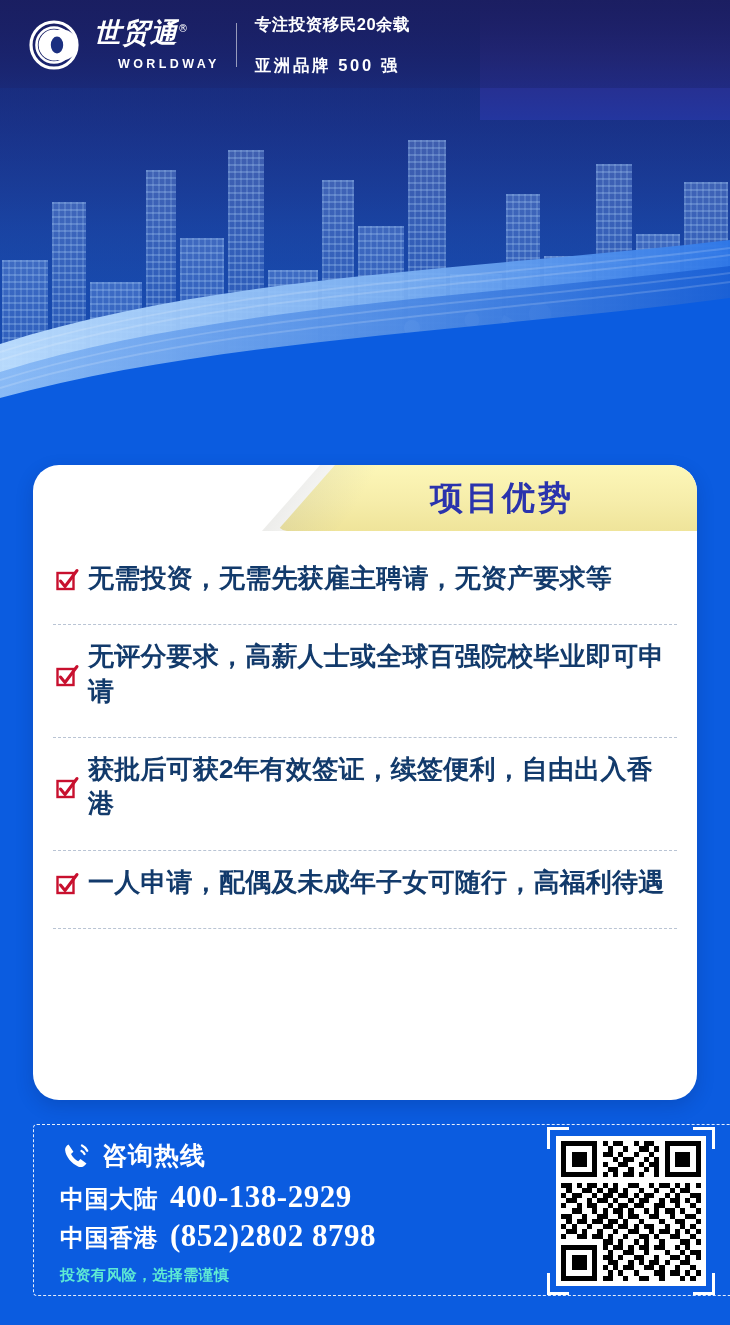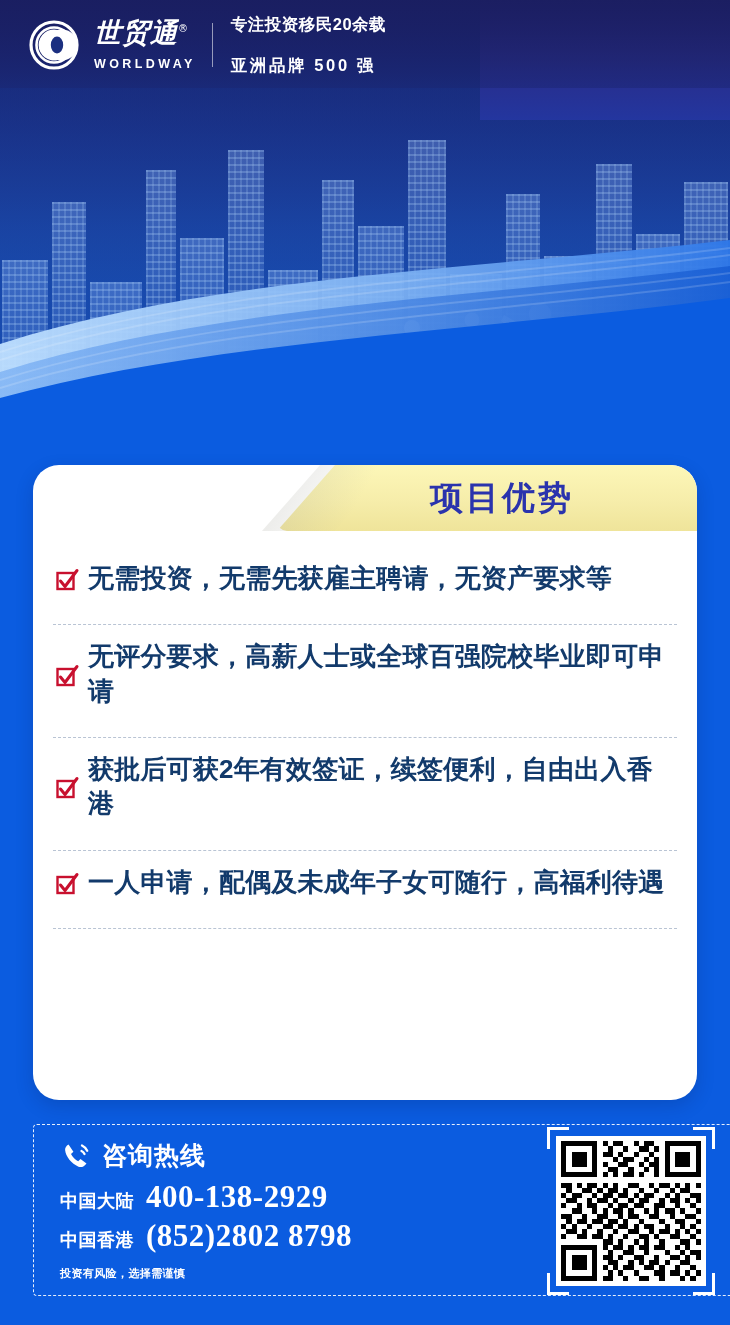--- a/index.html
+++ b/index.html
@@ -58,21 +58,21 @@
   .logo-words{display:flex;flex-direction:column;justify-content:center;line-height:1;gap:8px;}
   .logo-cn{
     font-size:27px;font-weight:bold;color:#fff;letter-spacing:1px;
     font-style:italic;font-family:"DejaVu Sans",sans-serif;
     position:relative;
   }
   .logo-reg{
     font-size:10px;vertical-align:super;font-style:normal;font-weight:normal;
   }
   .logo-en{
-    font-size:12.5px;font-weight:bold;color:#fff;letter-spacing:3.4px;margin-top:4px;
+    font-size:12.5px;font-weight:bold;color:#fff;letter-spacing:3.4px;margin-top:4px;margin-left:24px;
   }
   .brand-div{
     width:1px;height:44px;background:rgba(255,255,255,.55);margin:0 4px 0 2px;
   }
   .tagline{display:flex;flex-direction:column;gap:19px;}
   .tag-l{
     font-size:16.5px;font-weight:bold;color:#ffffff;letter-spacing:.5px;
     white-space:nowrap;
   }
   .tag-l2{letter-spacing:2.6px;}
@@ -163,27 +163,27 @@
   .footer{
     position:absolute;left:33px;top:1124px;width:724px;height:172px;
     border:1.5px dashed rgba(255,255,255,.9);
     border-radius:4px;z-index:8;
   }
   .f-left{position:absolute;left:26px;top:14px;width:380px;}
   .hot-row{display:flex;align-items:center;gap:10px;margin-bottom:7px;}
   .phone-ic{width:32px;height:32px;flex:0 0 32px;}
   .hot-label{font-size:25px;font-weight:bold;color:#fff;letter-spacing:1px;}
   .tel-row{display:flex;align-items:baseline;gap:12px;margin-top:3px;}
-  .tel-reg{font-size:18px;font-weight:bold;color:#fff;letter-spacing:.5px;white-space:nowrap;}
+  .tel-reg{font-size:24px;font-weight:bold;color:#fff;letter-spacing:.5px;white-space:nowrap;}
   .tel-num{
     font-size:31px;font-weight:bold;color:#fff;letter-spacing:.5px;white-space:nowrap;
     font-family:"Liberation Serif","DejaVu Serif",serif;
   }
   .disclaim{
-    font-size:11px;font-weight:bold;color:#ffffff;letter-spacing:.4px;margin-top:12px;
+    font-size:15px;font-weight:bold;color:#5eead4;letter-spacing:.4px;margin-top:12px;
   }
   .f-right{position:absolute;right:20px;top:11px;width:210px;text-align:center;}
   .qr-wrap{position:relative;width:150px;height:150px;margin:0 auto;}
   .qr{width:150px;height:150px;display:block;background:#fff;}
   .corner{position:absolute;width:22px;height:22px;border:3px solid #ffffff;}
   .c-tl{left:-9px;top:-9px;border-right:none;border-bottom:none;}
   .c-tr{right:-9px;top:-9px;border-left:none;border-bottom:none;}
   .c-bl{left:-9px;bottom:-9px;border-right:none;border-top:none;}
   .c-br{right:-9px;bottom:-9px;border-left:none;border-top:none;}
   .qr-cap{font-size:16px;font-weight:bold;color:#fff;margin-top:9px;letter-spacing:.3px;white-space:nowrap;}

